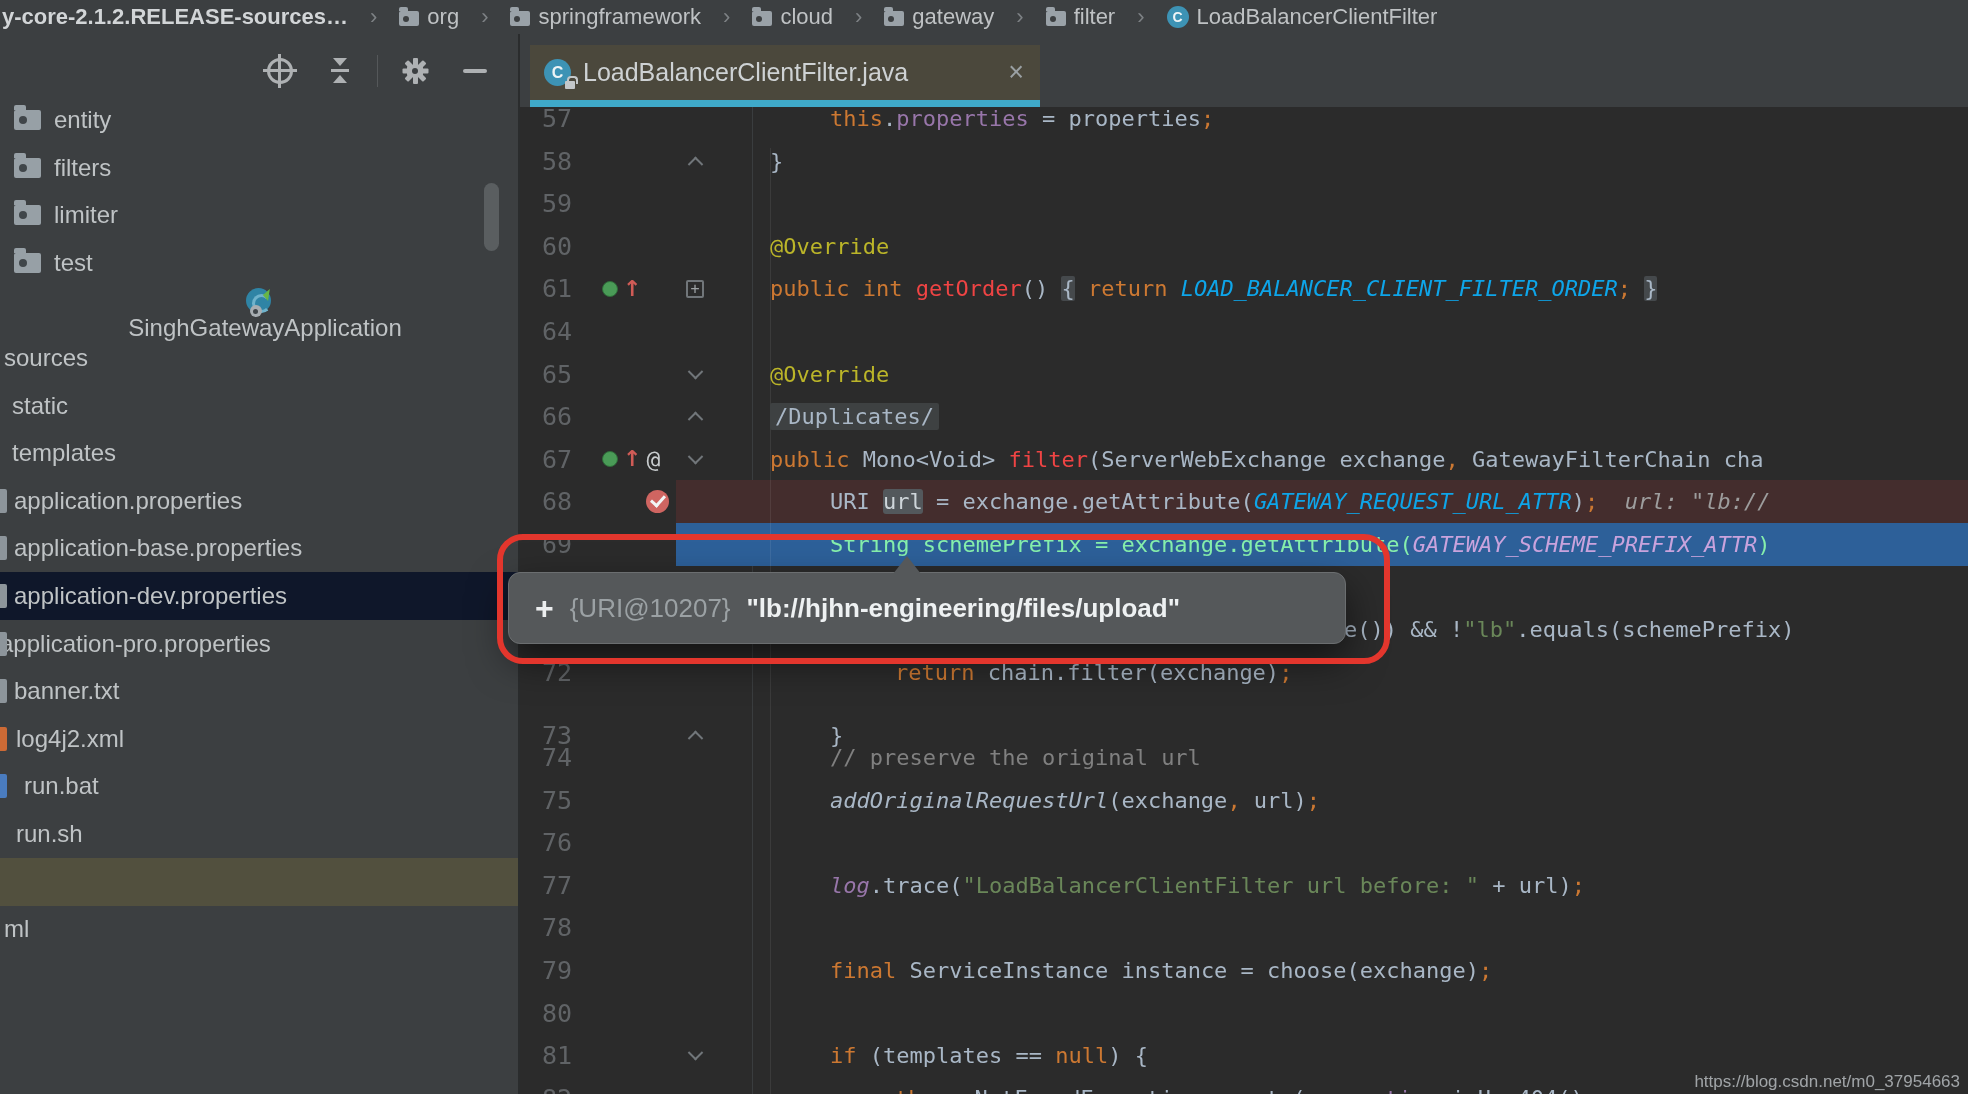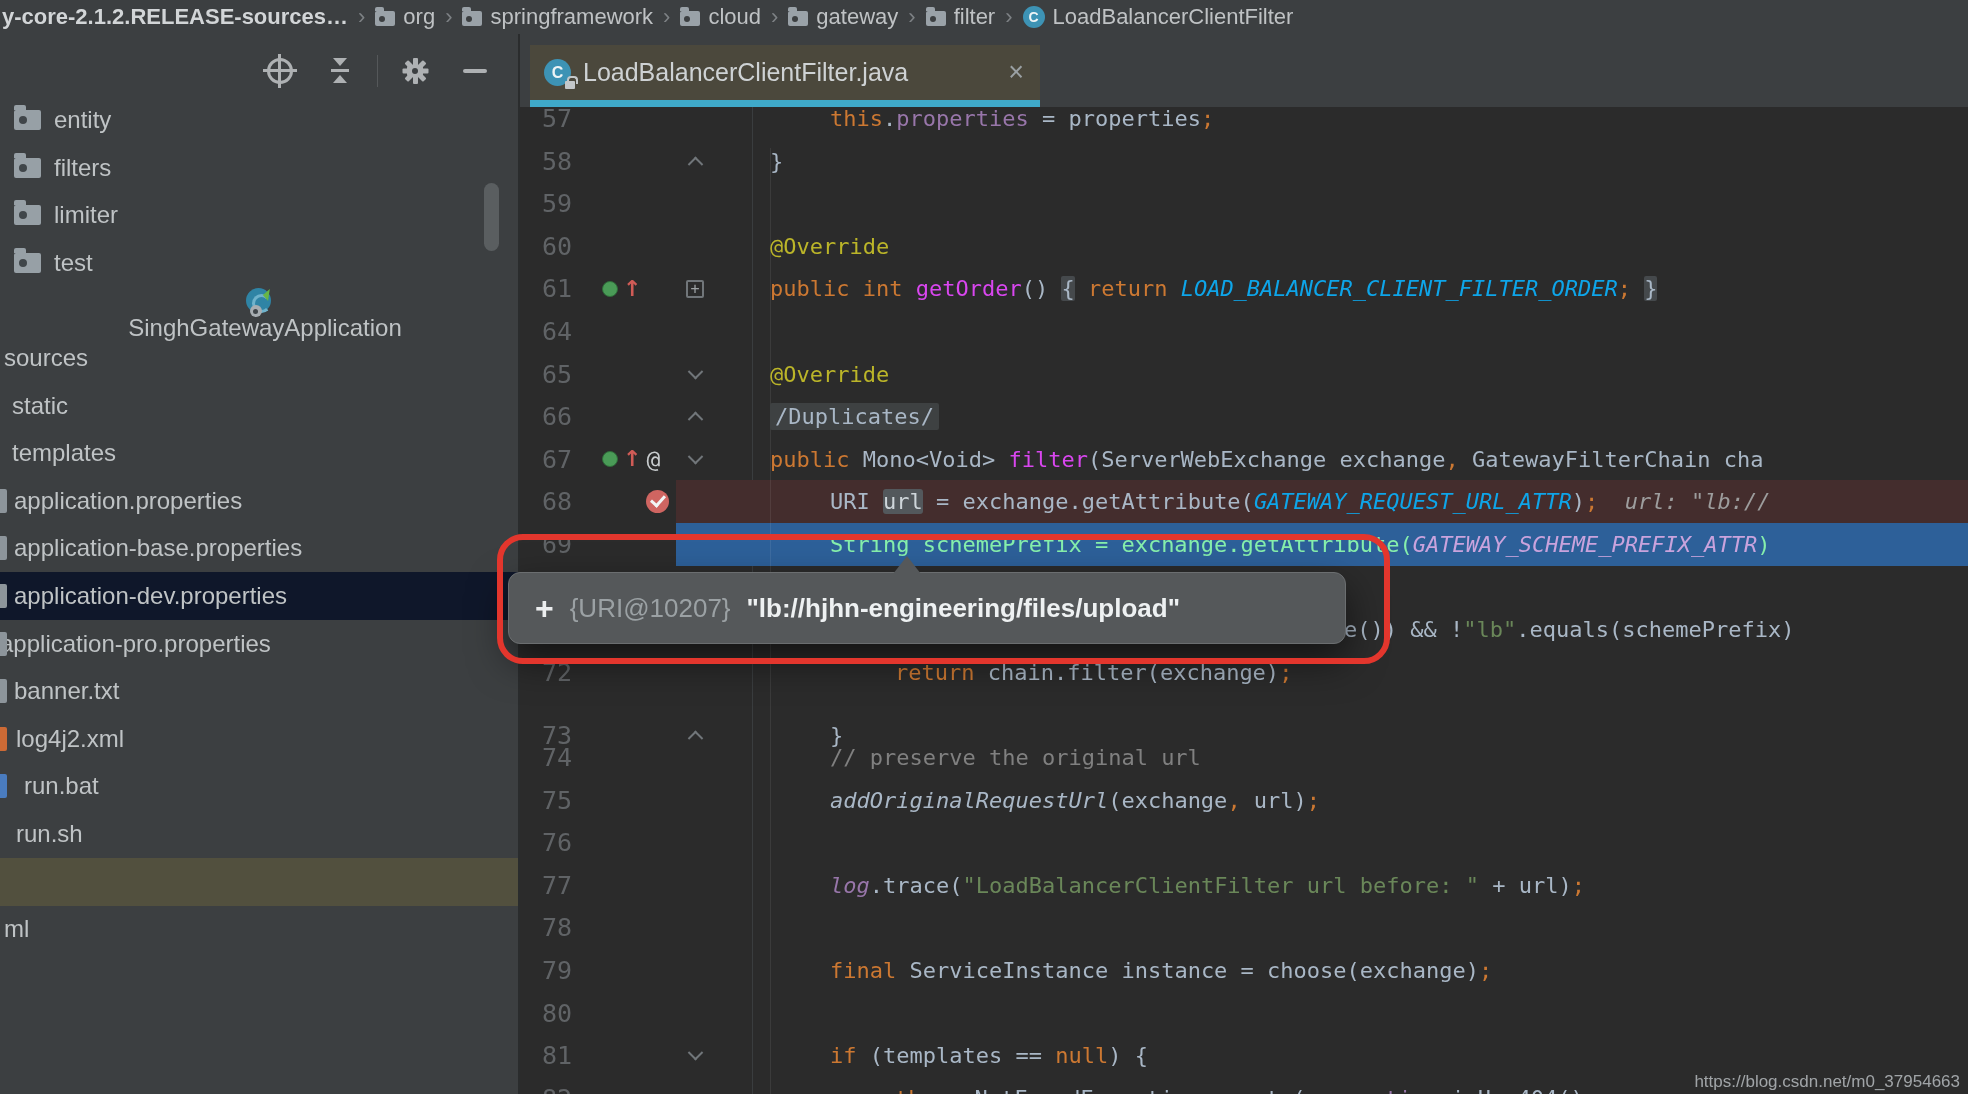--- a/index.html
+++ b/index.html
@@ -5,21 +5,21 @@
   * { margin:0; padding:0; box-sizing:border-box; }
   html,body { background:#1e1e1e; }
   #app {
     position:relative; width:1968px; height:1094px; overflow:hidden;
     background:#2b2b2b; font-family:"Liberation Sans", sans-serif;
     -webkit-font-smoothing:antialiased;
   }
   
   #navbar {
     position:absolute; left:0; top:0; width:1968px; height:34px;
-    background:#3c3f41; display:flex; align-items:center; gap:9px;
+    background:#3c3f41; display:flex; align-items:center; gap:21px;
     padding-left:2px; overflow:hidden; z-index:6;
   }
   .bc-item { display:flex; align-items:center; gap:8px; color:#bfc2c4; font-size:22px; white-space:nowrap; }
   .bc-item.first { color:#d2d5d7; font-weight:bold; }
   .bc-sep { color:#7d8184; font-size:22px; margin:0 1px; }
   .fold-ico { position:relative; width:20px; height:15px; background:#9aa2a8; border-radius:2px; margin-top:2px; }
   .fold-ico::before { content:""; position:absolute; left:0; top:-4px; width:9px; height:4px; background:#9aa2a8; border-radius:2px 2px 0 0; }
   .fold-ico::after { content:""; position:absolute; left:4px; top:5px; width:6px; height:6px; border-radius:50%; background:#3c3f41; }
   .cls-ico { width:22px; height:22px; border-radius:50%; background:#3d93b5; color:#eef4f6; font-size:14px; font-weight:bold; display:flex; align-items:center; justify-content:center; }
   
@@ -74,21 +74,21 @@
   .ovr { width:16px; height:16px; border-radius:50%; background:#4a9b57; border:1px solid #2f6d3a; }
   .rarr { color:#cf5b56; font-size:22px; font-weight:bold; font-family:"DejaVu Sans", sans-serif; line-height:20px; }
   .atg { color:#c8ccce; font-size:23px; font-family:"DejaVu Sans Mono", monospace; }
   .bkpt { width:23px; height:23px; border-radius:50%; background:#cf6561; position:relative; margin-left:44px; }
   .bkpt::after { content:""; position:absolute; left:5px; top:5px; width:11px; height:6px; border-left:3px solid #f2f5f5; border-bottom:3px solid #f2f5f5; transform:rotate(-48deg); }
   .ct { position:absolute; top:0; bottom:0; display:flex; align-items:center; white-space:pre;
         font-family:"DejaVu Sans Mono", monospace; font-size:22px; z-index:2; }
   .ct .k{color:#cc7832;} .ct .d{color:#a9b7c6;} .ct .a{color:#bbb529;}
   .ct .c{color:#0ea5e9; font-style:italic;} .ct .cb{color:#c9a3dd; font-style:italic;}
   .ct .f{color:#9876aa;} .ct .fi{color:#9876aa; font-style:italic;}
-  .ct .s{color:#6a8759;} .ct .cm{color:#808080;} .ct .m{color:#d946ef;} .ct .o{color:#cc7832;}
+  .ct .s{color:#6a8759;} .ct .cm{color:#808080;} .ct .m{color:#ef4444;} .ct .o{color:#cc7832;}
   .ct .h{color:#9d9d9d; font-style:italic;} .ct .i{color:#a9b7c6; font-style:italic;}
   .ct .w{color:#86efac;} .ct .bx{color:#a9b7c6; background:#45494c; border-radius:2px;}
   .ct .bx2{color:#ced5da; background:#53585c; border-radius:3px;}
   .ct .fp{color:#a9b7c6; background:#3e4142; padding:1px 5px; border-radius:2px;}
   
   #tabstrip { position:absolute; left:520px; top:34px; width:1448px; height:73px; background:#3c3f41; z-index:5; }
   #tab { position:absolute; left:10px; top:11px; width:510px; height:55px; background:#4b483c; display:flex; align-items:center; padding:0 16px 0 14px; }
   #tab-underline { position:absolute; left:10px; top:66px; width:510px; height:7px; background:#3fa9c9; }
   .tab-cls { position:relative; width:27px; height:27px; border-radius:50%; background:#3d93b5; color:#eef4f6; font-size:16px; font-weight:bold; display:flex; align-items:center; justify-content:center; flex:none; }
   .tab-lock { position:absolute; right:-4px; bottom:-3px; width:10px; height:8px; background:#c3c7c9; border-radius:1px; }

